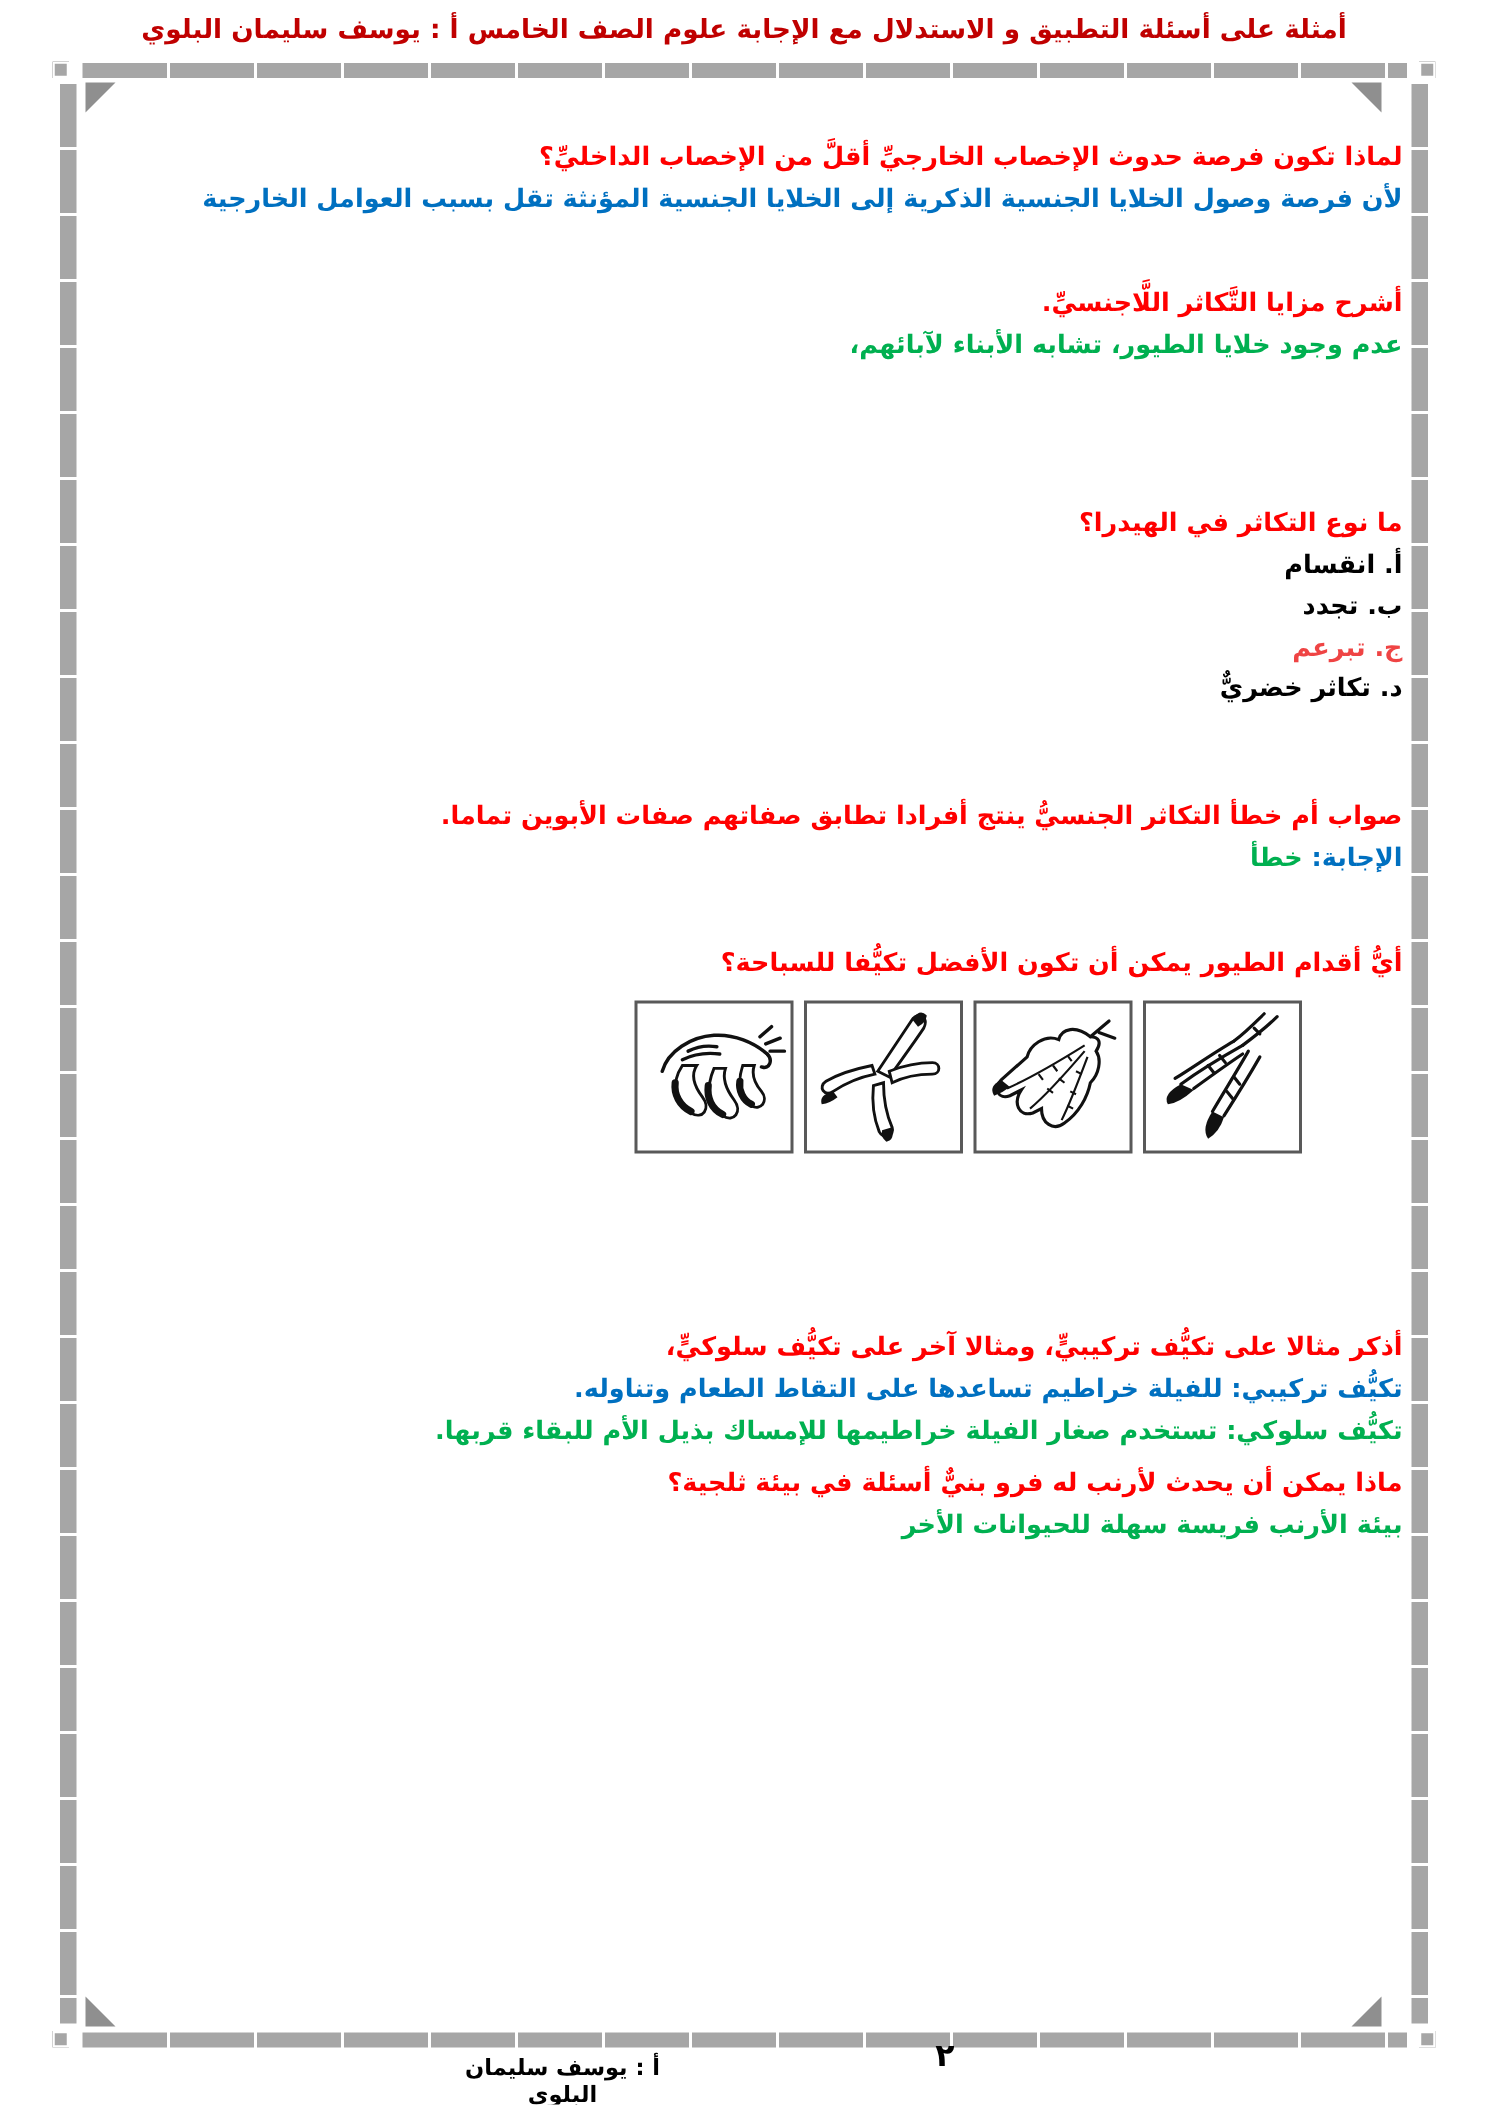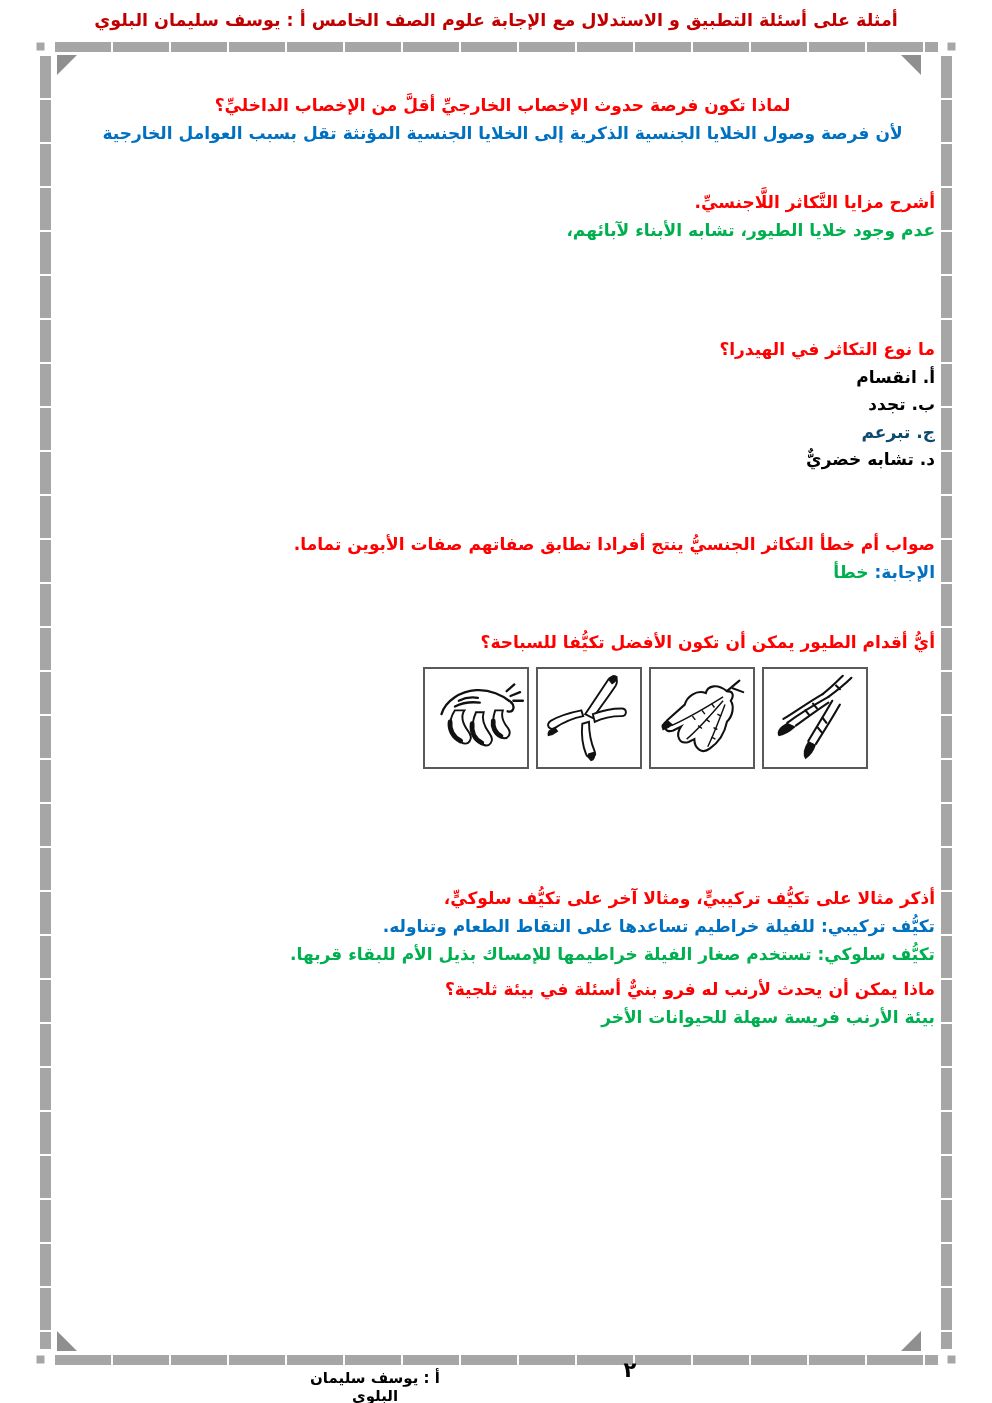--- a/index.html
+++ b/index.html
@@ -32,21 +32,21 @@
   .footer-pagenum{position:absolute;top:1358px;left:605px;width:50px;text-align:center;
     color:#000;font-size:21px;}
 
   
   .block{position:absolute;right:57px;left:70px;text-align:right;direction:rtl;
     font-size:17px;line-height:27.5px;}
   .q{color:#ff0000;}
   .ans-blue{color:#0070c0;}
   .ans-green{color:#00b050;}
   .opt{color:#000;text-align:right;}
-  .opt-correct{color:#0c4a6e;}
+  .opt-correct{color:#ef4444;}
 
   
   .figures-row{position:absolute;left:423px;top:667px;display:flex;flex-direction:row;gap:7px;}
   .fig-box{width:106px;height:102px;background:#fff;border:2px solid #595959;
     display:flex;align-items:center;justify-content:center;box-sizing:border-box;}
   .fig-box svg{display:block;}
 </style>
 </head>
 <body>
 
@@ -60,36 +60,36 @@
   <div class="corner-square sq-tr"></div>
   <div class="corner-square sq-bl"></div>
   <div class="corner-square sq-br"></div>
   <div class="corner-tri tri-tl"></div>
   <div class="corner-tri tri-tr"></div>
   <div class="corner-tri tri-bl"></div>
   <div class="corner-tri tri-br"></div>
 
   <div class="doc-header">أمثلة على أسئلة التطبيق و الاستدلال مع الإجابة  علوم الصف الخامس أ : يوسف سليمان البلوي</div>
 
-  <div class="block" style="top:92px;text-align:center;">
+  <div class="block" style="top:92px;">
     <div class="q">لماذا تكون فرصة حدوث الإخصاب الخارجيِّ أقلَّ من الإخصاب الداخليِّ؟</div>
     <div class="ans-blue">لأن فرصة وصول الخلايا الجنسية الذكرية إلى الخلايا الجنسية المؤنثة تقل بسبب العوامل الخارجية</div>
   </div>
 
   <div class="block" style="top:189px;">
     <div class="q">أشرح مزايا التَّكاثر اللَّاجنسيِّ.</div>
     <div class="ans-green">عدم وجود خلايا الطيور، تشابه الأبناء لآبائهم،</div>
   </div>
 
   <div class="block" style="top:336px;">
     <div class="q">ما نوع التكاثر في الهيدرا؟</div>
     <div class="opt">أ. انقسام</div>
     <div class="opt">ب. تجدد</div>
     <div class="opt-correct">ج. تبرعم</div>
-    <div class="opt">د. تشابه خضريٌّ</div>
+    <div class="opt">د. تكاثر خضريٌّ</div>
   </div>
 
   <div class="block" style="top:531px;">
     <div class="q">صواب أم خطأ التكاثر الجنسيُّ ينتج أفرادا تطابق صفاتهم صفات الأبوين تماما.</div>
     <div><span class="ans-blue">الإجابة: </span><span class="ans-green">خطأ</span></div>
   </div>
 
   <div class="block" style="top:629px;">
     <div class="q">أيُّ أقدام الطيور يمكن أن تكون الأفضل تكيُّفا للسباحة؟</div>
   </div>

